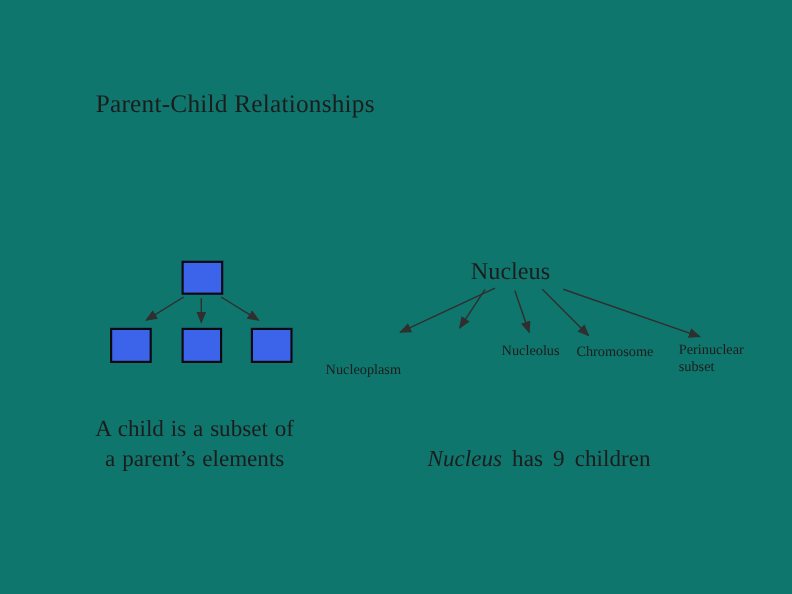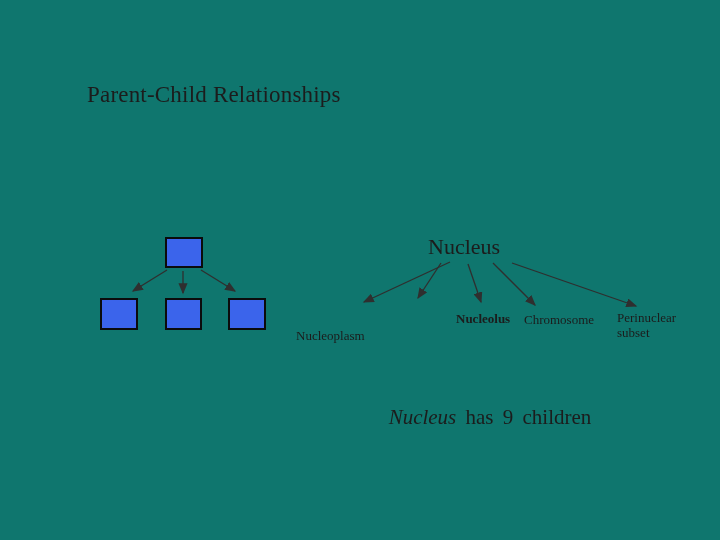--- a/index.html
+++ b/index.html
@@ -22,21 +22,21 @@
   .node.child-1 { left:100px; top:298px; width:38px; height:32px; }
   .node.child-2 { left:165px; top:298px; width:37px; height:32px; }
   .node.child-3 { left:228px; top:298px; width:38px; height:32px; }
   .nucleus-root {
     position:absolute; left:428px; top:234px;
     font-size:22px; white-space:nowrap;
   }
   .lbl { position:absolute; font-size:13px; line-height:15px; }
   .lbl-nucleoplasm { left:296px; top:296px; width:84px;margin-top:32px; }
   .lbl-envelope    { left:391px; top:305px; width:62px; }
-  .lbl-nucleolus   { left:456px; top:311px; width:70px;font-weight:bold; }
+  .lbl-nucleolus   { left:456px; top:311px; width:70px; }
   .lbl-chromosome  { left:524px; top:312px; width:90px; }
   .lbl-perinuclear { left:617px; top:310px; width:74px; }
   .caption {
     position:absolute; top:375px; width:240px; margin:0;
     text-align:center; font-size:21px; line-height:28px;
   }
   .caption-left  { left:57px; word-spacing:1px; }
   .caption-right { left:370px; word-spacing:4px; }
   .caption .ital { font-style:italic; }
 </style>
@@ -64,21 +64,22 @@
     <line x1="493" y1="263" x2="535" y2="305" marker-end="url(#ah)"></line>
     <line x1="512" y1="263" x2="636" y2="306" marker-end="url(#ah)"></line>
   </svg>
 
   <div class="node parent"></div>
   <div class="node child-1"></div>
   <div class="node child-2"></div>
   <div class="node child-3"></div>
 
   <p class="caption caption-left">
-    <br>
+    <span>A child is a subset of</span><br>
+    <span>a parent’s elements</span>
   </p>
 
   <div class="nucleus-root">Nucleus</div>
 
   <div class="lbl lbl-nucleoplasm">Nucleoplasm</div>
   <div class="lbl lbl-nucleolus">Nucleolus</div>
   <div class="lbl lbl-chromosome">Chromosome</div>
   <div class="lbl lbl-perinuclear">Perinuclear subset</div>
 
   <p class="caption caption-right">

